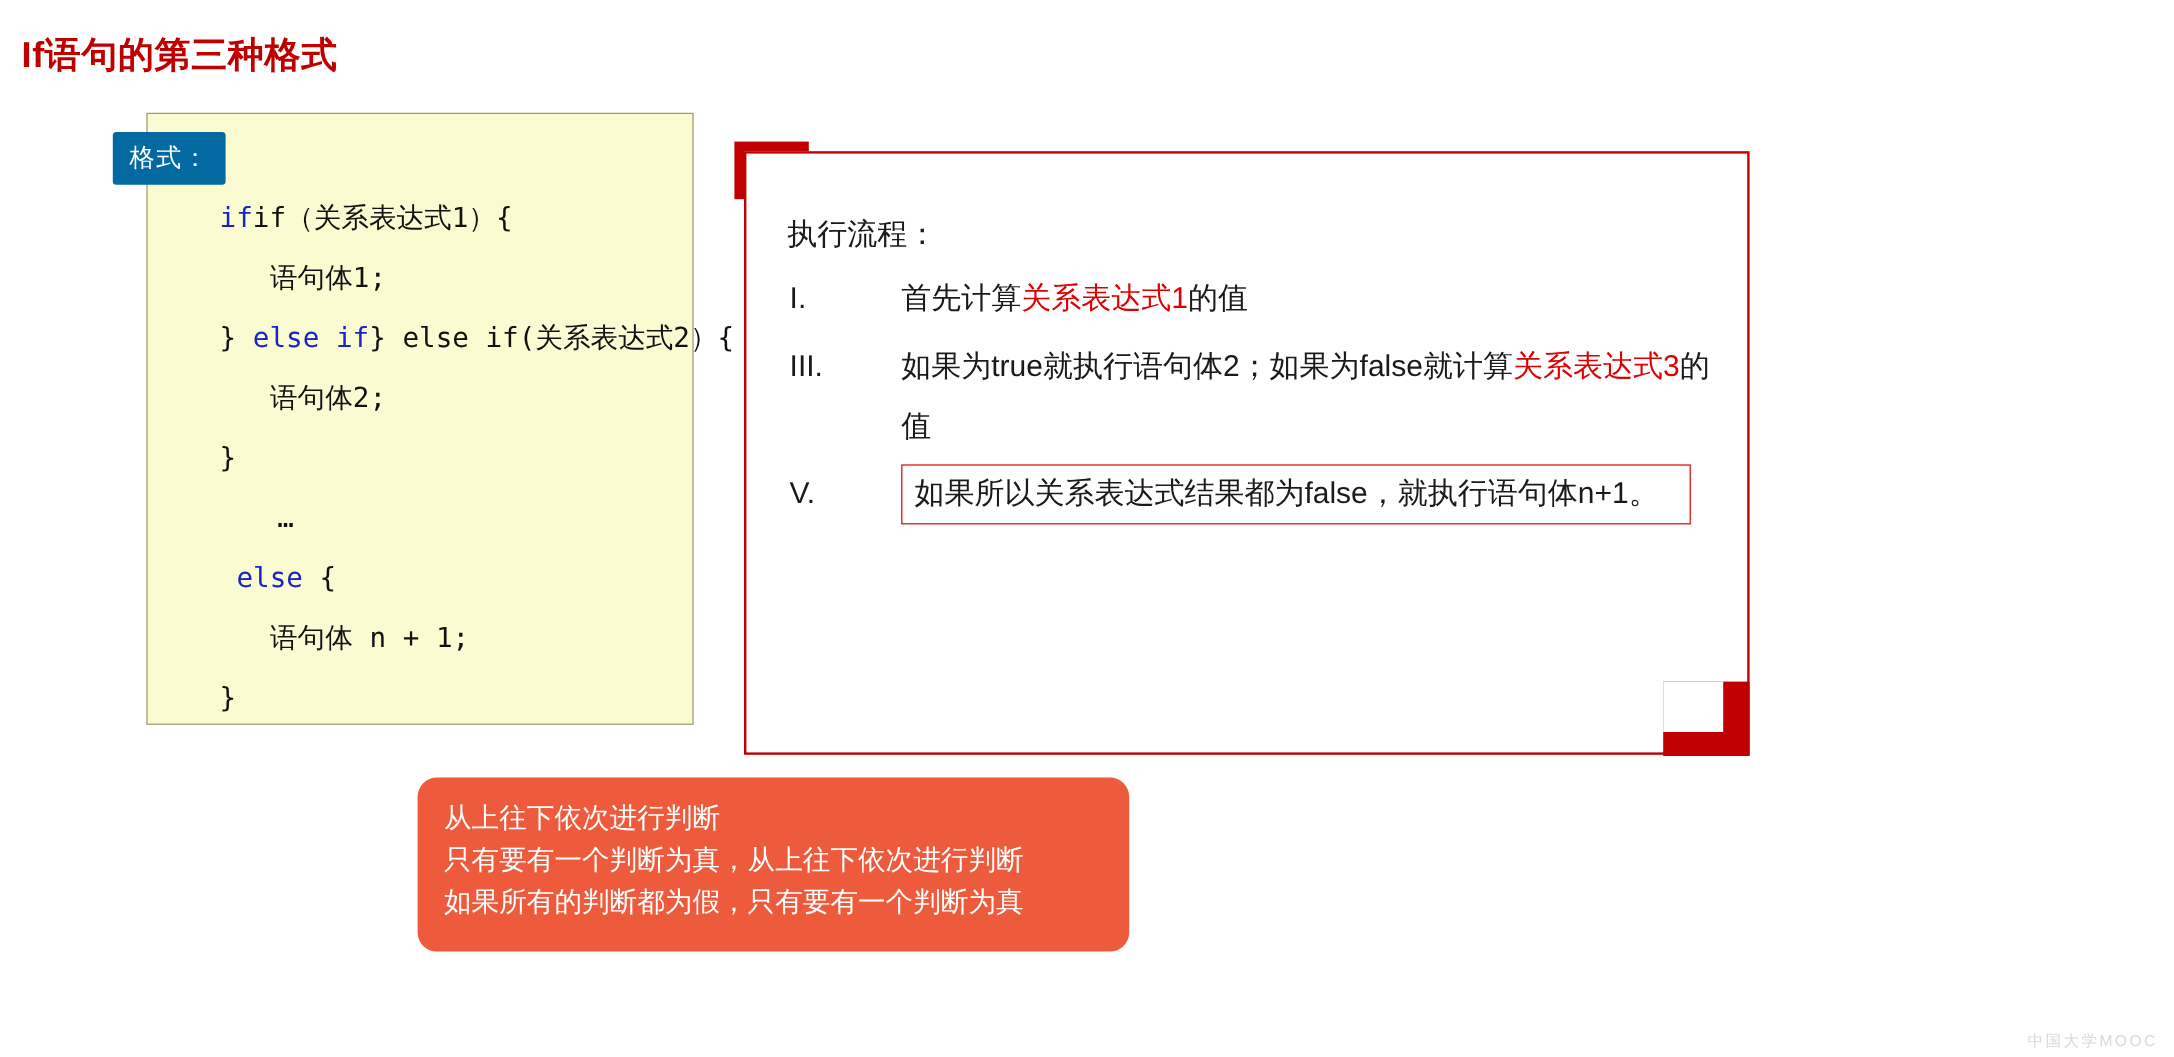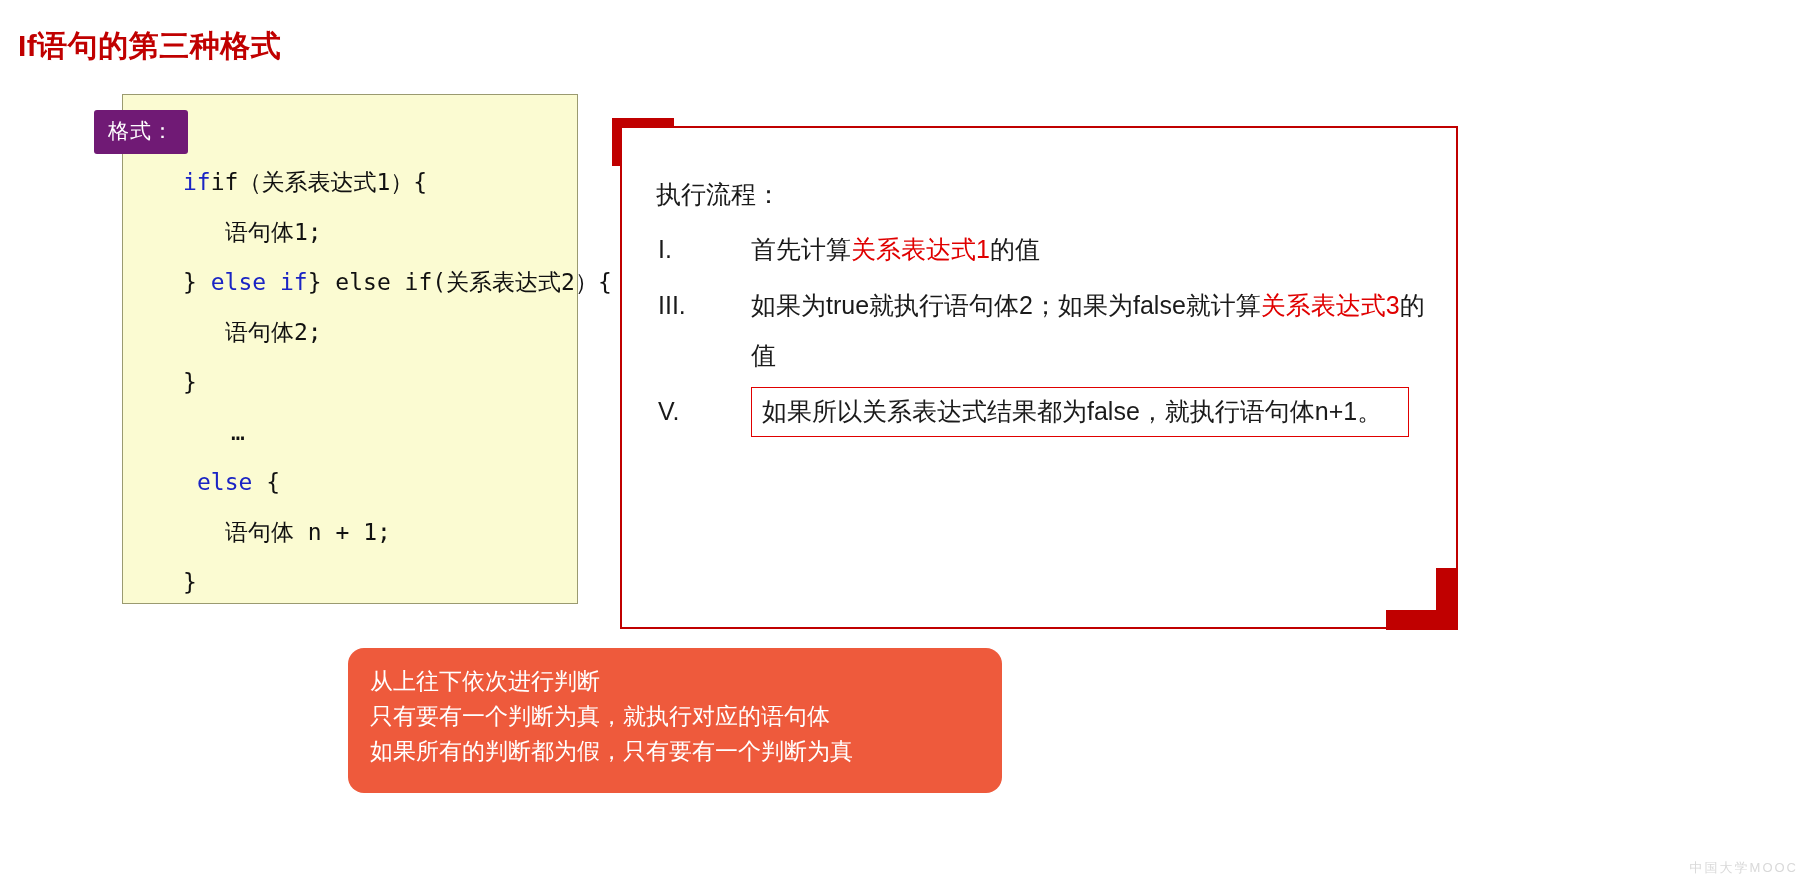--- a/index.html
+++ b/index.html
@@ -50,21 +50,21 @@
   .kw { color: #1a24c4; }
   .code-indent-1 { padding-left: 42px; display: inline-block; }
   .code-indent-half { padding-left: 14px; display: inline-block; }
   .code-indent-ell { padding-left: 48px; display: inline-block; }
 
   
   .format-tag {
     position: absolute;
     left: 94px;
     top: 110px;
-    background: #701a75;
+    background: #0369a1;
     color: #ffffff;
     font-size: 21px;
     padding: 7px 14px 9px 14px;
     border-radius: 3px;
     letter-spacing: 1px;
   }
 
   
   .flow-box {
     position: absolute;
@@ -132,21 +132,21 @@
     padding: 2px 26px 4px 10px;
     display: inline-block;
     line-height: 42px;
   }
 
   
   .callout {
     position: absolute;
     left: 348px;
     top: 648px;
-    width: 654px;
+    width: 593px;
     height: 145px;
     background: #ee5a3c;
     border-radius: 16px;
     color: #ffffff;
     font-size: 23px;
     line-height: 35px;
     padding: 16px 22px 0 22px;
     box-sizing: border-box;
   }
 
@@ -204,17 +204,17 @@
     <div class="flow-num">V.</div>
     <div class="flow-text"><span class="boxed">如果所以关系表达式结果都为false，就执行语句体n+1。</span></div>
   </div>
 
 </div>
 
 <div class="corner-br-inner"></div>
 
 <div class="callout">
   <div>从上往下依次进行判断</div>
-  <div>只有要有一个判断为真，就执行对应的语句体</div>
+  <div>只有要有一个判断为真，从上往下依次进行判断</div>
   <div>如果所有的判断都为假，只有要有一个判断为真</div>
 </div>
 
 <div class="watermark">中国大学MOOC</div>
 
 </body></html>

